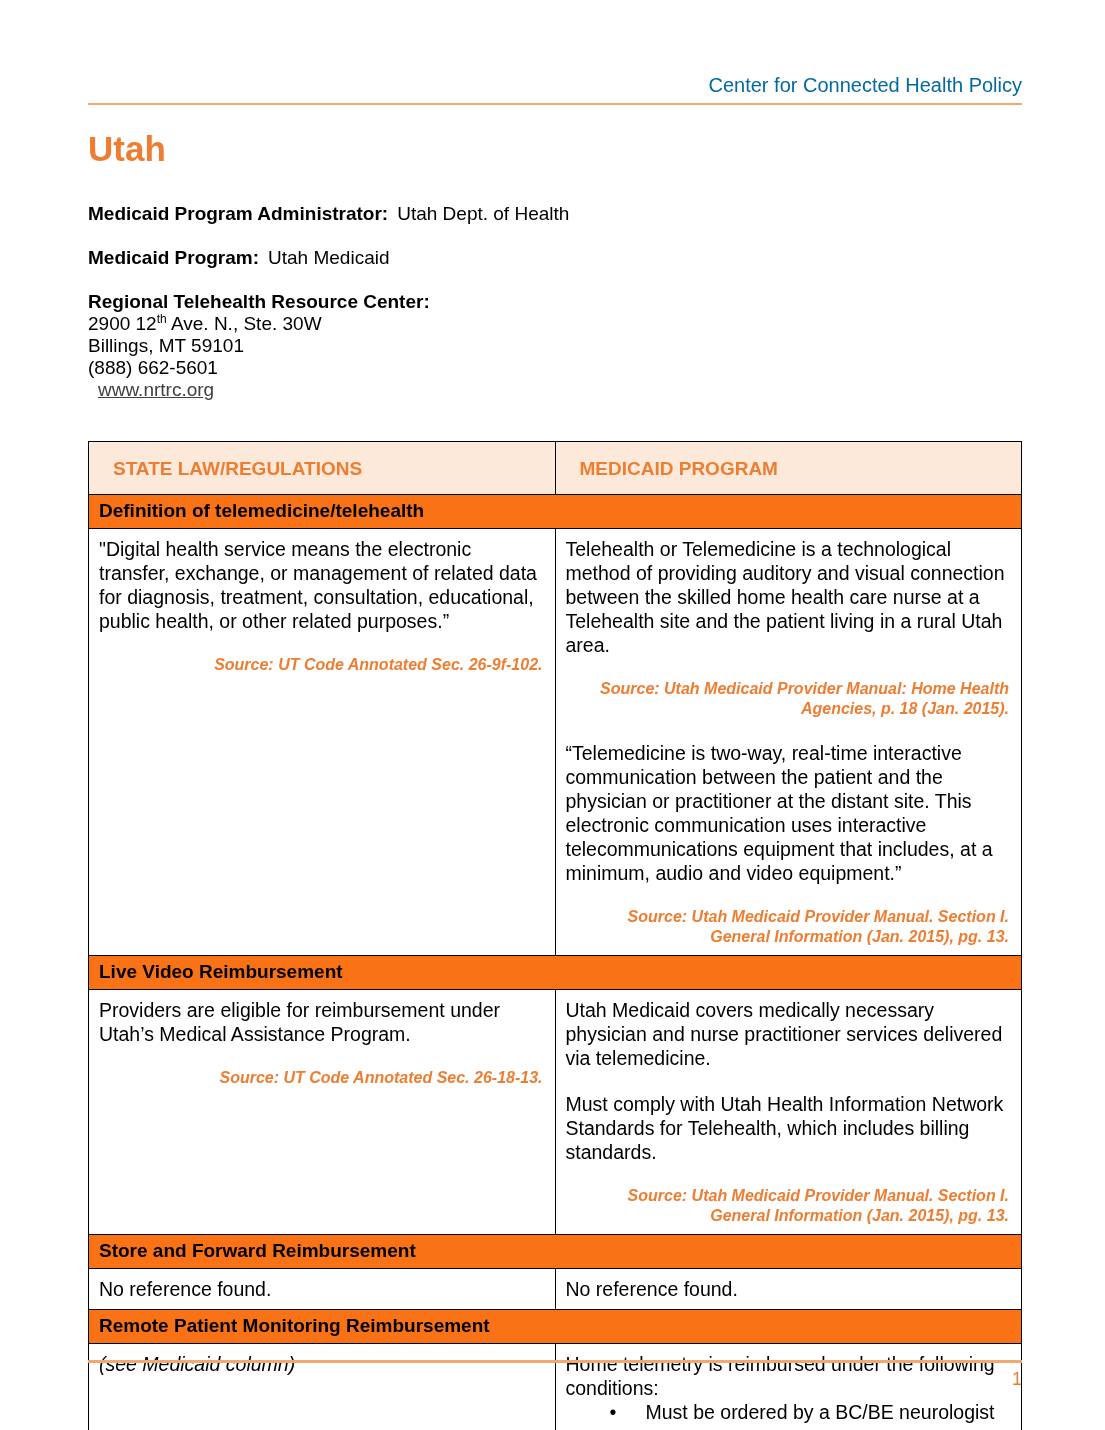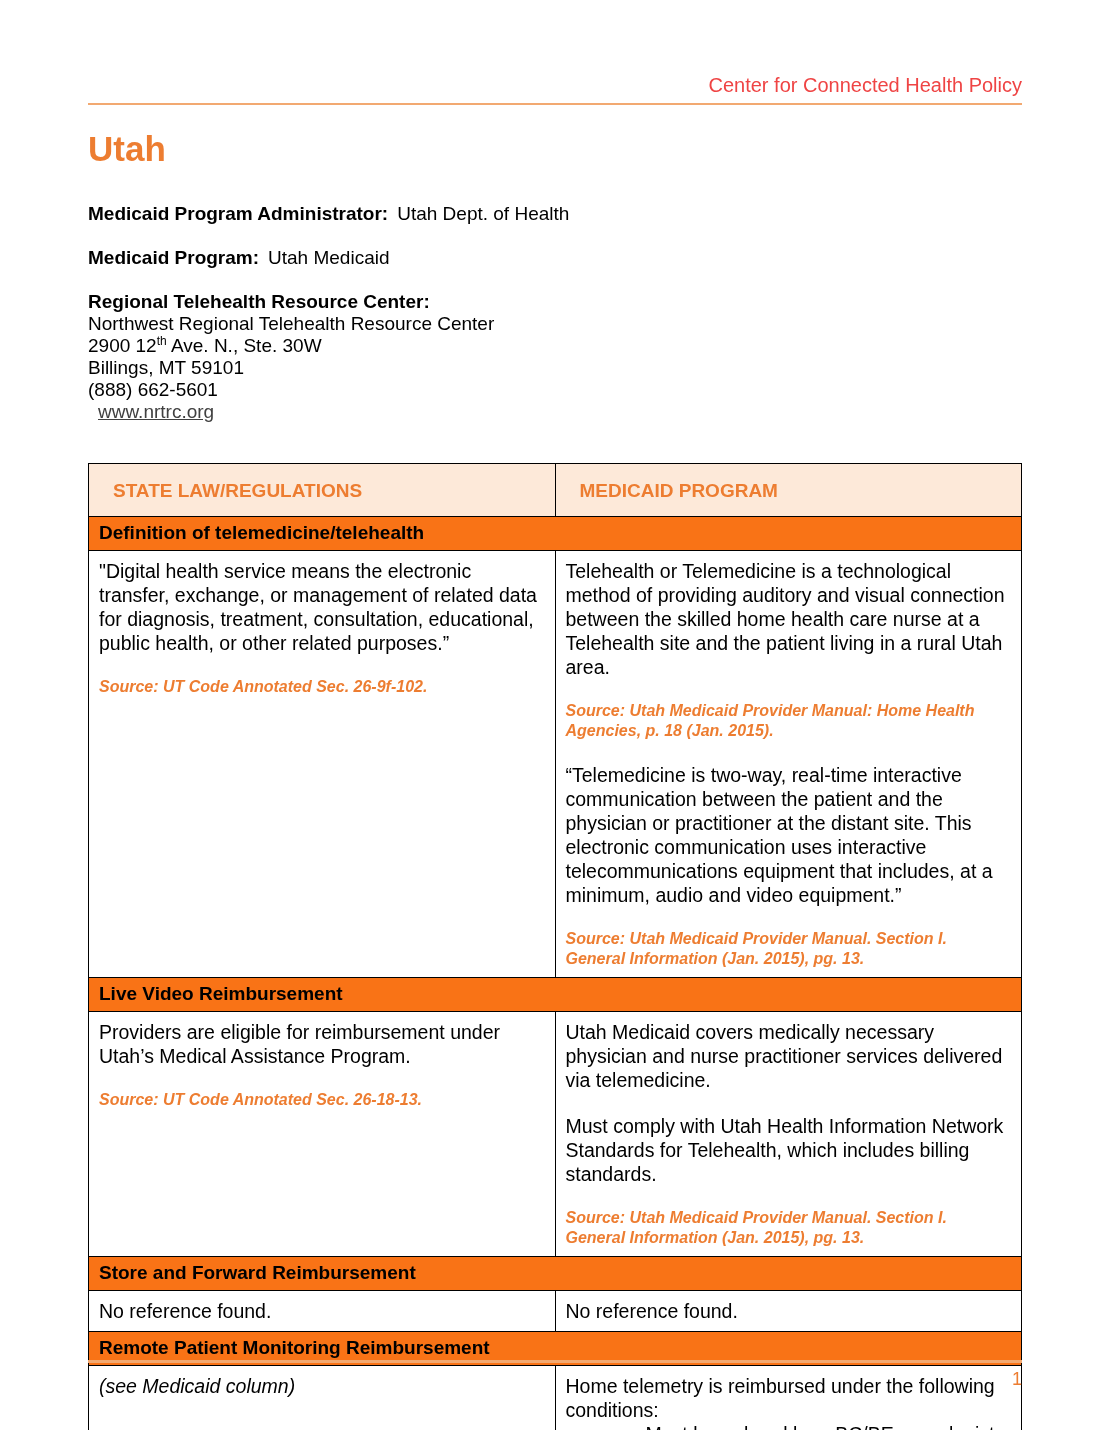--- a/index.html
+++ b/index.html
@@ -14,21 +14,21 @@
   }
   .page {
     position: absolute; inset: 0;
     padding: 0 83px 0 88px;
   }
   
   .brand {
     margin-top: 72px;
     text-align: right;
     font-size: 20px; line-height: 26px;
-    color: #ef4444;
+    color: #0369a1;
   }
   .header-rule {
     margin-top: 5px;
     border: none;
     border-top: 2px solid #F2A971;
   }
   
   .page-title {
     margin-top: 24px;
     font-size: 35px; font-weight: bold;
@@ -76,21 +76,21 @@
   td.cell {
     padding: 8px 12px 8px 10px;
     font-size: 19.5px; line-height: 24px;
     background: #ffffff;
   }
   td.cell p { margin: 0 0 22px 0; }
   td.cell p:last-child { margin-bottom: 0; }
   .source {
     font-size: 16px; line-height: 20px;
     color: #ED7D31;
-    font-weight: bold; font-style: italic;
+    font-weight: bold; font-style: italic; text-align: right;
   }
   .italic { font-style: italic; }
   ul.bullets { margin: 0; padding: 0 0 0 44px; list-style: none; }
   ul.bullets li {
     position: relative;
     padding-left: 36px;
     font-size: 19.5px; line-height: 24px;
   }
   ul.bullets li::before {
     content: "\2022";
@@ -125,21 +125,20 @@
   <div class="brand">Center for Connected Health Policy</div>
   <hr class="header-rule">
 
   <div class="page-title">Utah</div>
 
   <div class="info">
     <p class="info-line"><b>Medicaid Program Administrator:</b><span class="value">Utah Dept. of Health</span></p>
     <p class="info-line"><b>Medicaid Program:</b><span class="value">Utah Medicaid</span></p>
     <div class="addr-block">
       <p class="addr-line"><b>Regional Telehealth Resource Center:</b></p>
-      <p class="addr-line">Northwest Regional Telehealth Resource Center</p>
       <p class="addr-line"><span>2900 12</span><sup>th</sup><span> Ave. N., Ste. 30W</span></p>
       <p class="addr-line">Billings, MT 59101</p>
       <p class="addr-line">(888) 662-5601</p>
       <p class="addr-line"><a class="link">www.nrtrc.org</a></p>
     </div>
   </div>
 
   <table class="policy">
     <tbody>
         <tr>

